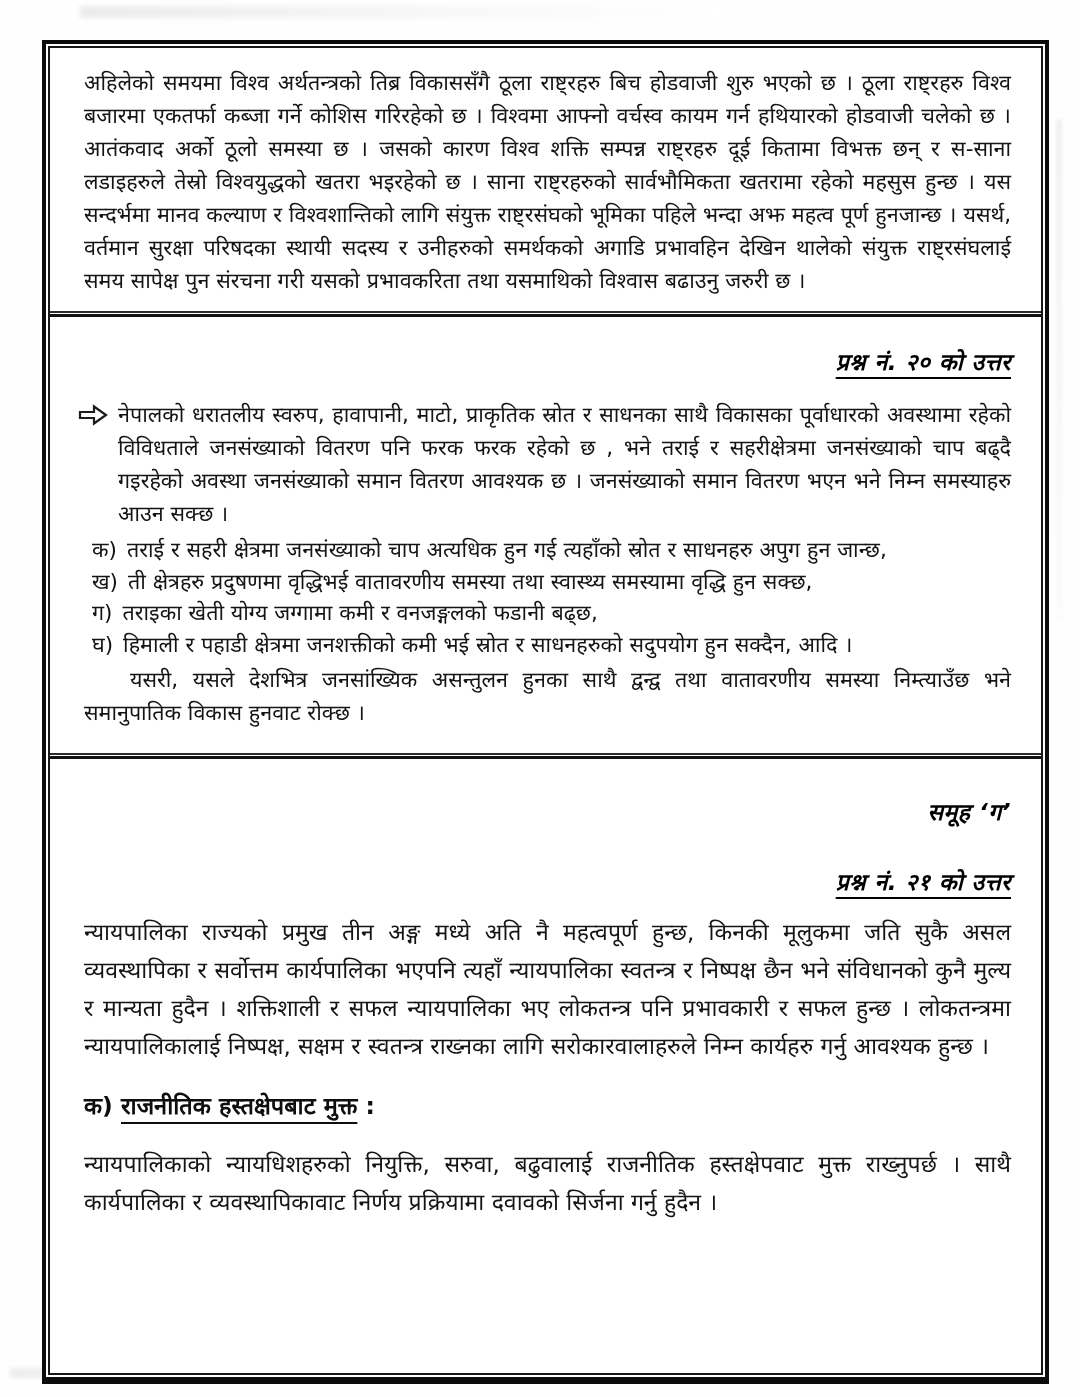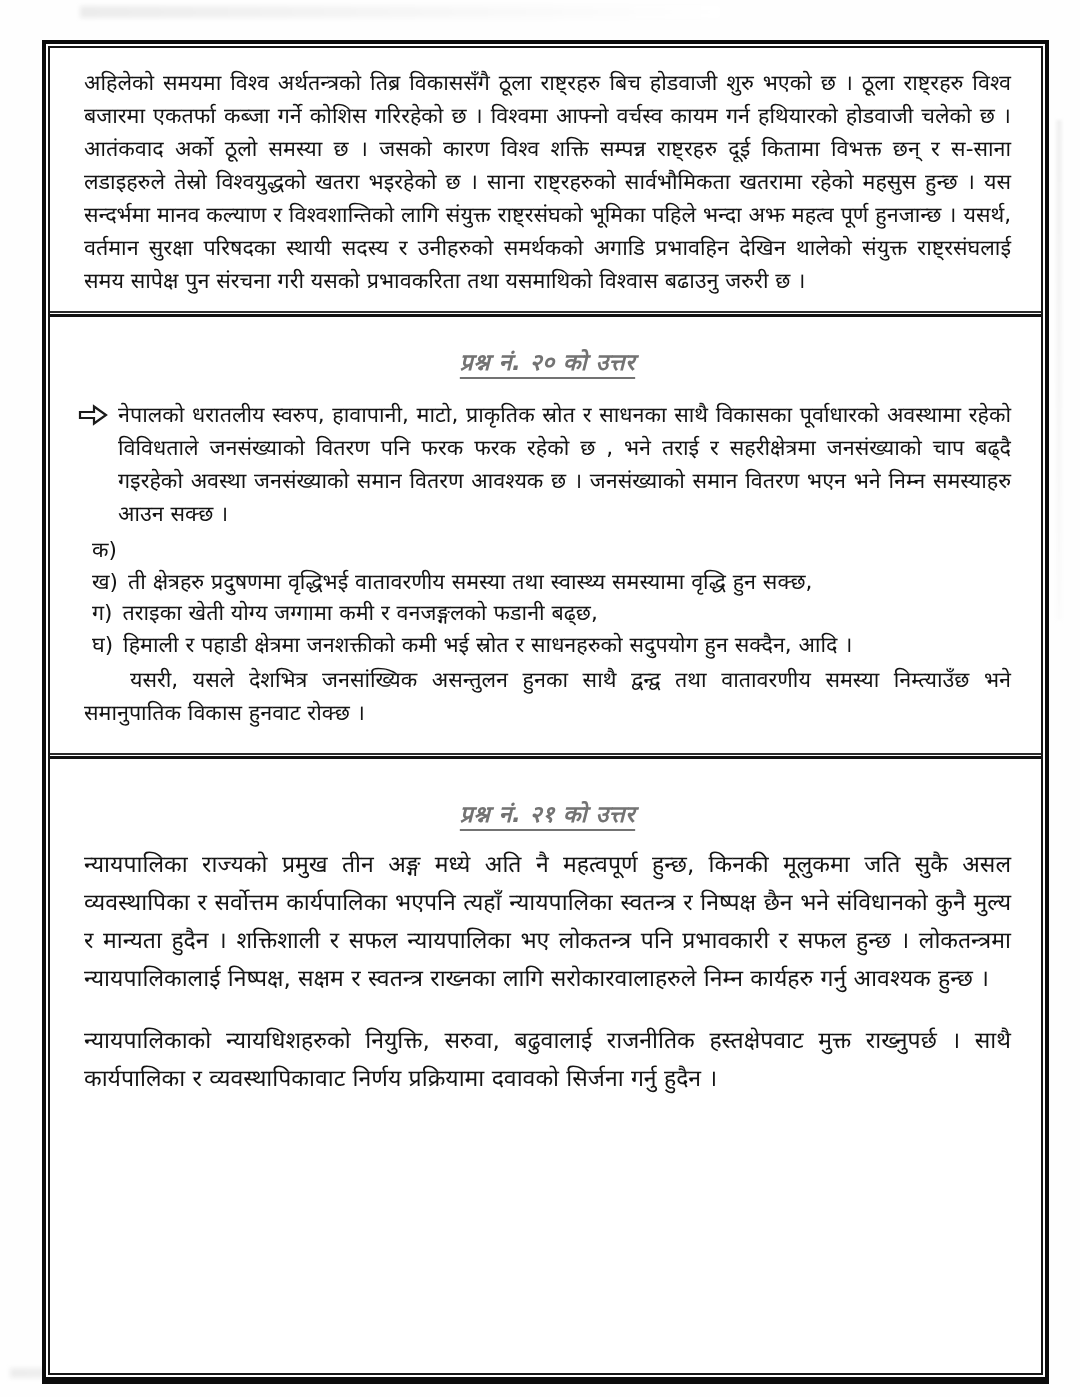--- a/index.html
+++ b/index.html
@@ -46,22 +46,22 @@
   .sec2 { padding: 0 30px 24px 34px; min-height: 434px; }
   .sec3 { padding: 0 30px 0 34px; flex: 1 1 auto; }
 
   .body-text {
     font-size: 21.5px; line-height: 33px;
     text-align: justify; color: #141414;
   }
   .lg { font-size: 23px; line-height: 38px; }
 
   .heading {
-    text-align: center; font-weight: bold; font-style: italic;
-    font-size: 23px; color: #737373; letter-spacing: 0.5px;
+    text-align: right; font-weight: bold; font-style: italic;
+    font-size: 23px; color: #000000; letter-spacing: 0.5px;
   }
   .underline {
     text-decoration: underline;
     text-underline-offset: 7px;
     text-decoration-thickness: 2px;
   }
   .sec2 .heading { margin-top: 28px; }
 
   .arrow-para { margin-top: 21px; position: relative; padding-left: 34px; }
   .arrow-icon { position: absolute; left: -6px; top: 5px; width: 30px; height: 24px; }
@@ -110,20 +110,21 @@
             <svg width="30" height="24" viewBox="0 0 30 24" aria-hidden="true">
               <path d="M2 9 H16 V3.5 L28 12 L16 20.5 V15 H2 Z" fill="none" stroke="#1c1c1c" stroke-width="2.2" stroke-linejoin="miter"></path>
             </svg>
           </span>
           <p class="body-text">नेपालको धरातलीय स्वरुप, हावापानी, माटो, प्राकृतिक स्रोत र साधनका साथै विकासका पूर्वाधारको अवस्थामा रहेको विविधताले जनसंख्याको वितरण पनि फरक फरक रहेको छ , भने तराई र सहरीक्षेत्रमा जनसंख्याको चाप बढ्दै गइरहेको अवस्था जनसंख्याको समान वितरण आवश्यक छ । जनसंख्याको समान वितरण भएन भने निम्न समस्याहरु आउन सक्छ ।</p>
         </div>
 
         <div class="points">
           <div class="point">
             <span class="plabel">क)</span>
+            <span class="ptext">तराई र सहरी क्षेत्रमा जनसंख्याको चाप अत्यधिक हुन गई त्यहाँको स्रोत र साधनहरु अपुग हुन जान्छ,</span>
           </div>
           <div class="point">
             <span class="plabel">ख)</span>
             <span class="ptext">ती क्षेत्रहरु प्रदुषणमा वृद्धिभई वातावरणीय समस्या तथा स्वास्थ्य समस्यामा वृद्धि हुन सक्छ,</span>
           </div>
           <div class="point">
             <span class="plabel">ग)</span>
             <span class="ptext">तराइका खेती योग्य जग्गामा कमी र वनजङ्गलको फडानी बढ्छ,</span>
           </div>
           <div class="point">
@@ -131,23 +132,29 @@
             <span class="ptext">हिमाली र पहाडी क्षेत्रमा जनशक्तीको कमी भई स्रोत र साधनहरुको सदुपयोग हुन सक्दैन, आदि ।</span>
           </div>
         </div>
 
         <p class="body-text conclusion">यसरी, यसले देशभित्र जनसांख्यिक असन्तुलन हुनका साथै द्वन्द्व तथा वातावरणीय समस्या निम्त्याउँछ भने समानुपातिक विकास हुनवाट रोक्छ ।</p>
       </section>
 
       <div class="divider"></div>
 
       <section class="sec3">
+        <h2 class="heading group-heading">समूह ‘ग’</h2>
         <h2 class="heading underline q21-heading">प्रश्न नं. २१ को उत्तर</h2>
 
         <p class="body-text lg main-para">न्यायपालिका राज्यको प्रमुख तीन अङ्ग मध्ये अति नै महत्वपूर्ण हुन्छ, किनकी मूलुकमा जति सुकै असल व्यवस्थापिका र सर्वोत्तम कार्यपालिका भएपनि त्यहाँ न्यायपालिका स्वतन्त्र र निष्पक्ष छैन भने संविधानको कुनै मुल्य र मान्यता हुदैन । शक्तिशाली र सफल न्यायपालिका भए लोकतन्त्र पनि प्रभावकारी र सफल हुन्छ । लोकतन्त्रमा न्यायपालिकालाई निष्पक्ष, सक्षम र स्वतन्त्र राख्नका लागि सरोकारवालाहरुले निम्न कार्यहरु गर्नु आवश्यक हुन्छ ।</p>
 
+        <p class="point-heading">
+          <span>क)</span>
+          <span class="u">राजनीतिक हस्तक्षेपबाट मुक्त</span>
+          <span>:</span>
+        </p>
 
         <p class="body-text lg final-para">न्यायपालिकाको न्यायधिशहरुको नियुक्ति, सरुवा, बढुवालाई राजनीतिक हस्तक्षेपवाट मुक्त राख्नुपर्छ । साथै कार्यपालिका र व्यवस्थापिकावाट निर्णय प्रक्रियामा दवावको सिर्जना गर्नु हुदैन ।</p>
       </section>
 
     </div>
   </div>
 </div>
 
 </body></html>

